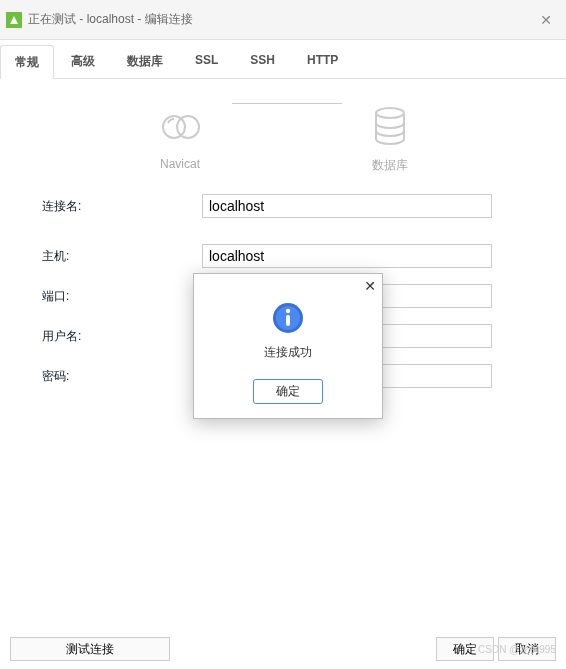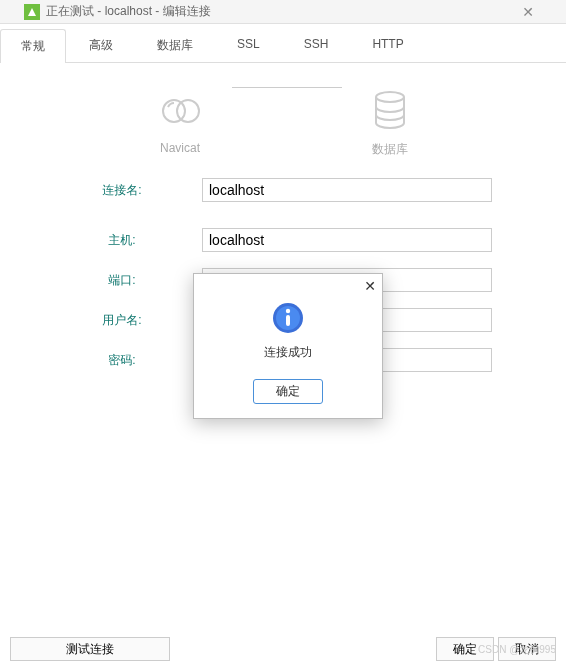--- a/index.html
+++ b/index.html
@@ -1,31 +1,31 @@
 <!DOCTYPE html>
 <html><head>
 <meta charset="utf-8">
 <style>
 * { box-sizing: border-box; margin: 0; padding: 0; }
 body { font-family: "Microsoft YaHei", Arial, sans-serif; font-size: 12px; background: #fff; color: #333; width: 566px; height: 669px; overflow: hidden; position: relative; }
-.titlebar { height: 24px; background: #f5f5f5; border-bottom: 1px solid #e0e0e0; display: flex; align-items: center; padding: 0 24px; }
+.titlebar { height: 40px; background: #f5f5f5; border-bottom: 1px solid #e0e0e0; display: flex; align-items: center; padding: 0 6px; }
 .app-icon { width: 16px; height: 16px; margin-right: 6px; }
 .title-text { color: #666; flex: 1; }
 .close-x { color: #888; font-size: 14px; padding: 0 8px; cursor: default; }
 .tabs { display: flex; border-bottom: 1px solid #ddd; padding-top: 4px; }
-.tab { padding: 8px 20px; color: #555; cursor: default; border: 1px solid transparent; border-bottom: none; margin-right: 2px; }
+.tab { padding: 8px 14px; color: #555; cursor: default; border: 1px solid transparent; border-bottom: none; margin-right: 2px; font-weight: bold; }
 .tab.active { border-color: #ddd; background: #fff; position: relative; top: 1px; border-radius: 3px 3px 0 0; }
 .diagram { display: flex; align-items: flex-start; justify-content: center; gap: 30px; padding: 24px 0 10px; }
 .diag-item { text-align: center; }
 .diag-icon { height: 48px; display: flex; align-items: center; justify-content: center; }
 .diag-label { color: #aaa; margin-top: 6px; font-size: 12px; }
 .diag-line { width: 110px; height: 1px; background: #ccc; }
 .form { padding: 10px 30px 0 42px; }
 .row { display: flex; align-items: center; margin-bottom: 16px; }
-.label { width: 160px; color: #0f766e; text-align: center; }
+.label { width: 160px; color: #0f172a; }
 .input { flex: 1; max-width: 290px; height: 24px; border: 1px solid #ccc; padding: 2px 6px; font-size: 14px; background: #fff; }
 .spacer { height: 10px; }
 .footer { position: absolute; bottom: 8px; left: 0; right: 0; display: flex; padding: 0 10px; gap: 4px; }
 .btn { height: 24px; border: 1px solid #ccc; background: #fafafa; padding: 0 16px; font-size: 12px; cursor: default; }
 .footer-spacer { flex: 1; }
 .modal { position: absolute; left: 193px; top: 273px; width: 190px; background: #fff; border: 1px solid #bbb; box-shadow: 0 4px 18px rgba(0,0,0,0.25); }
 .modal-close { position: absolute; right: 6px; top: 4px; font-size: 14px; color: #333; }
 .modal-body { display: flex; align-items: center; padding: 28px 16px 18px; gap: 10px; flex-direction: column; }
 .info-icon { width: 32px; height: 32px; }
 .modal-text { font-size: 12px; color: #333; }

